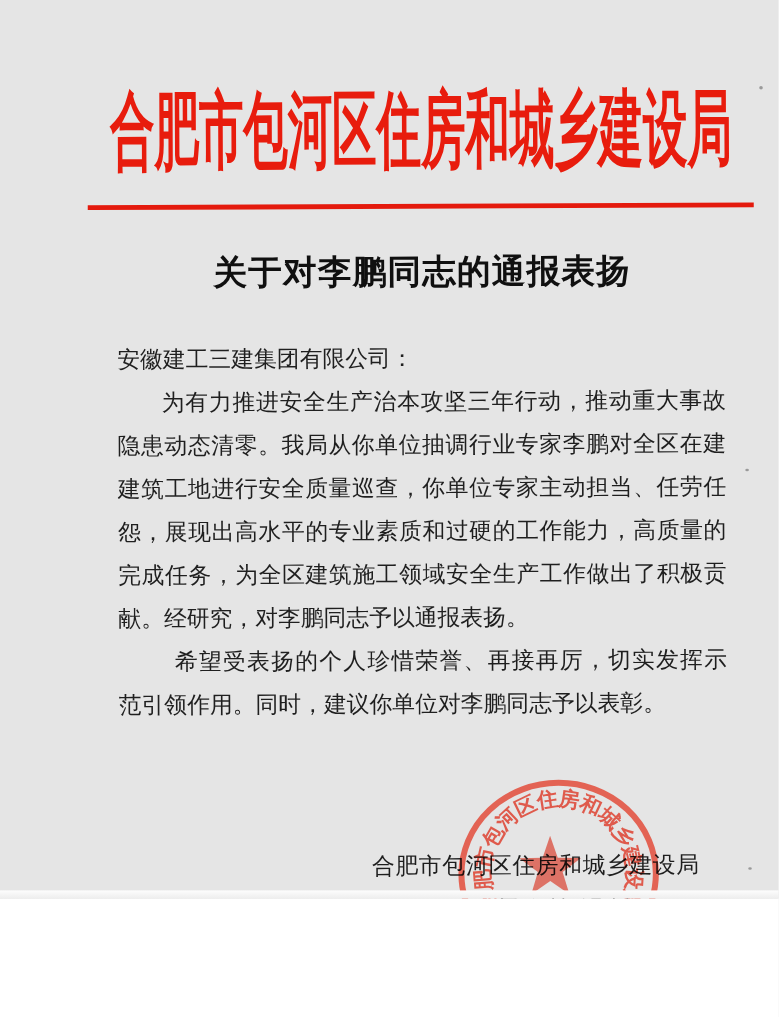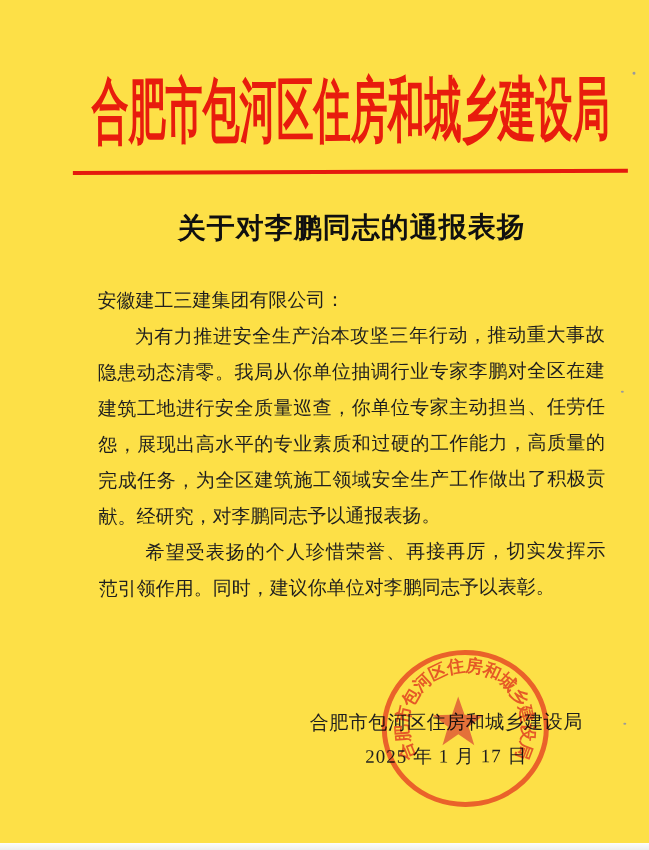--- a/index.html
+++ b/index.html
@@ -1,19 +1,19 @@
 <!DOCTYPE html>
 <html><head>
 <meta charset="utf-8">
 <style>
   html,body{margin:0;padding:0;background:#ffffff;}
   .page{
     position:relative;
-    width:649px;height:850px;
-    background:#fde047;
+    width:649px;height:749px;
+    background:#e5e5e5;
     overflow:hidden;
     font-family:"Liberation Serif","DejaVu Serif",serif;
   }
   .content{
     position:absolute;inset:0;
     transform:rotate(-0.25deg);
     transform-origin:50% 50%;
   }
   
   .letterhead{

